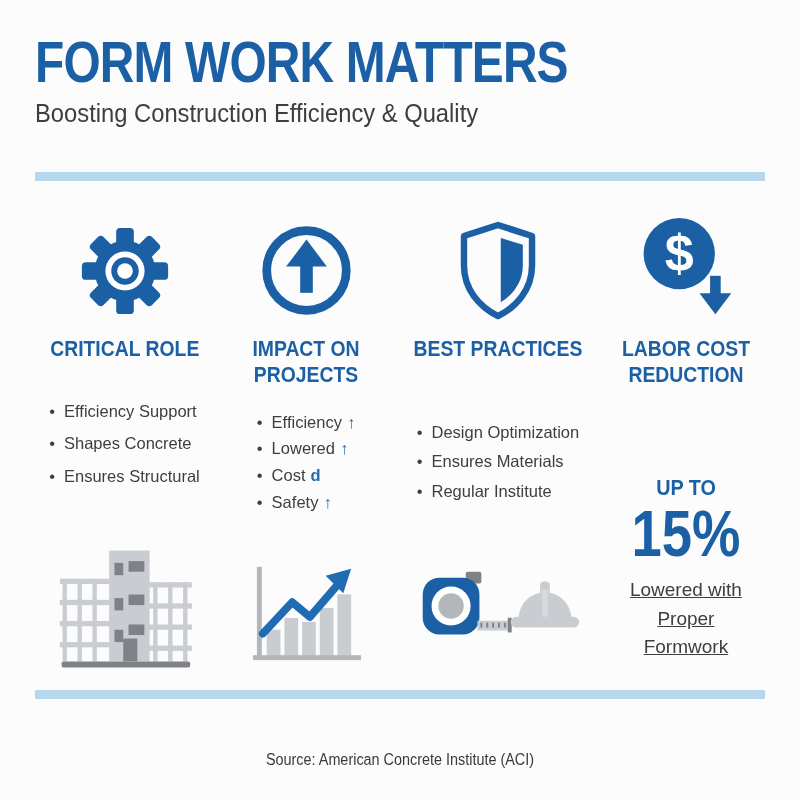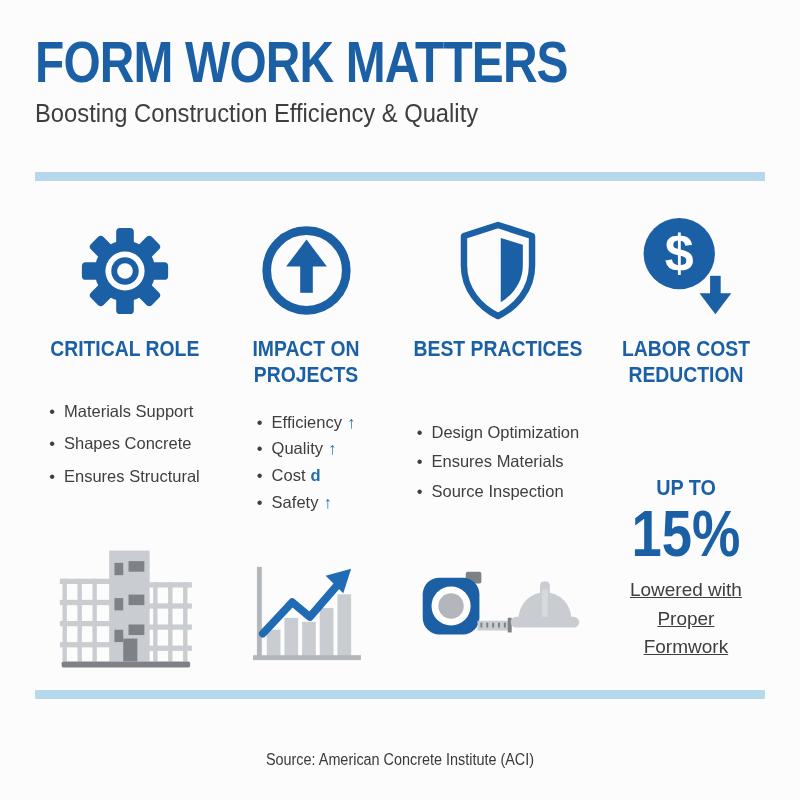--- a/index.html
+++ b/index.html
@@ -109,21 +109,21 @@
             <circle cx="50" cy="50" r="31"></circle>
           </g>
           <circle cx="50" cy="50" r="20" class="fw"></circle>
           <circle cx="50" cy="50" r="14" class="fb"></circle>
           <circle cx="50" cy="50" r="8" class="fw"></circle>
         </svg>
       </div>
       <h2>CRITICAL ROLE</h2>
       <ul class="bullets">
         <li>
-            <span>Materials Support</span>
+            <span>Efficiency Support</span>
           </li>
         <li>
             <span>Shapes Concrete</span>
           </li>
         <li>
             <span>Ensures Structural</span>
           </li>
       </ul>
       <div class="illus building">
         <svg width="142" height="132" viewBox="0 0 160 150" aria-hidden="true">
@@ -172,21 +172,21 @@
           <polygon points="50,18 29,46 71,46" class="fb"></polygon>
         </svg>
       </div>
       <h2>IMPACT ON PROJECTS</h2>
       <ul class="bullets">
         <li>
             <span>Efficiency</span>
             <span class="ind">↑</span>
           </li>
         <li>
-            <span>Quality</span>
+            <span>Lowered</span>
             <span class="ind">↑</span>
           </li>
         <li>
             <span>Cost</span>
             <span class="ind">d</span>
           </li>
         <li>
             <span>Safety</span>
             <span class="ind">↑</span>
           </li>
@@ -220,21 +220,21 @@
       </div>
       <h2>BEST PRACTICES</h2>
       <ul class="bullets">
         <li>
             <span>Design Optimization</span>
           </li>
         <li>
             <span>Ensures Materials</span>
           </li>
         <li>
-            <span>Source Inspection</span>
+            <span>Regular Institute</span>
           </li>
       </ul>
       <div class="illus tools">
         <svg width="168" height="88" viewBox="0 0 170 90" aria-hidden="true">
 
           <rect x="52" y="8" width="16" height="12" rx="2" class="fgd"></rect>
           <rect x="8" y="14" width="58" height="58" rx="17" class="fb"></rect>
           <circle cx="37" cy="43" r="20" class="fw"></circle>
           <circle cx="37" cy="43" r="13" class="fgm"></circle>
           <rect x="64" y="58" width="33" height="10" class="fg"></rect>

